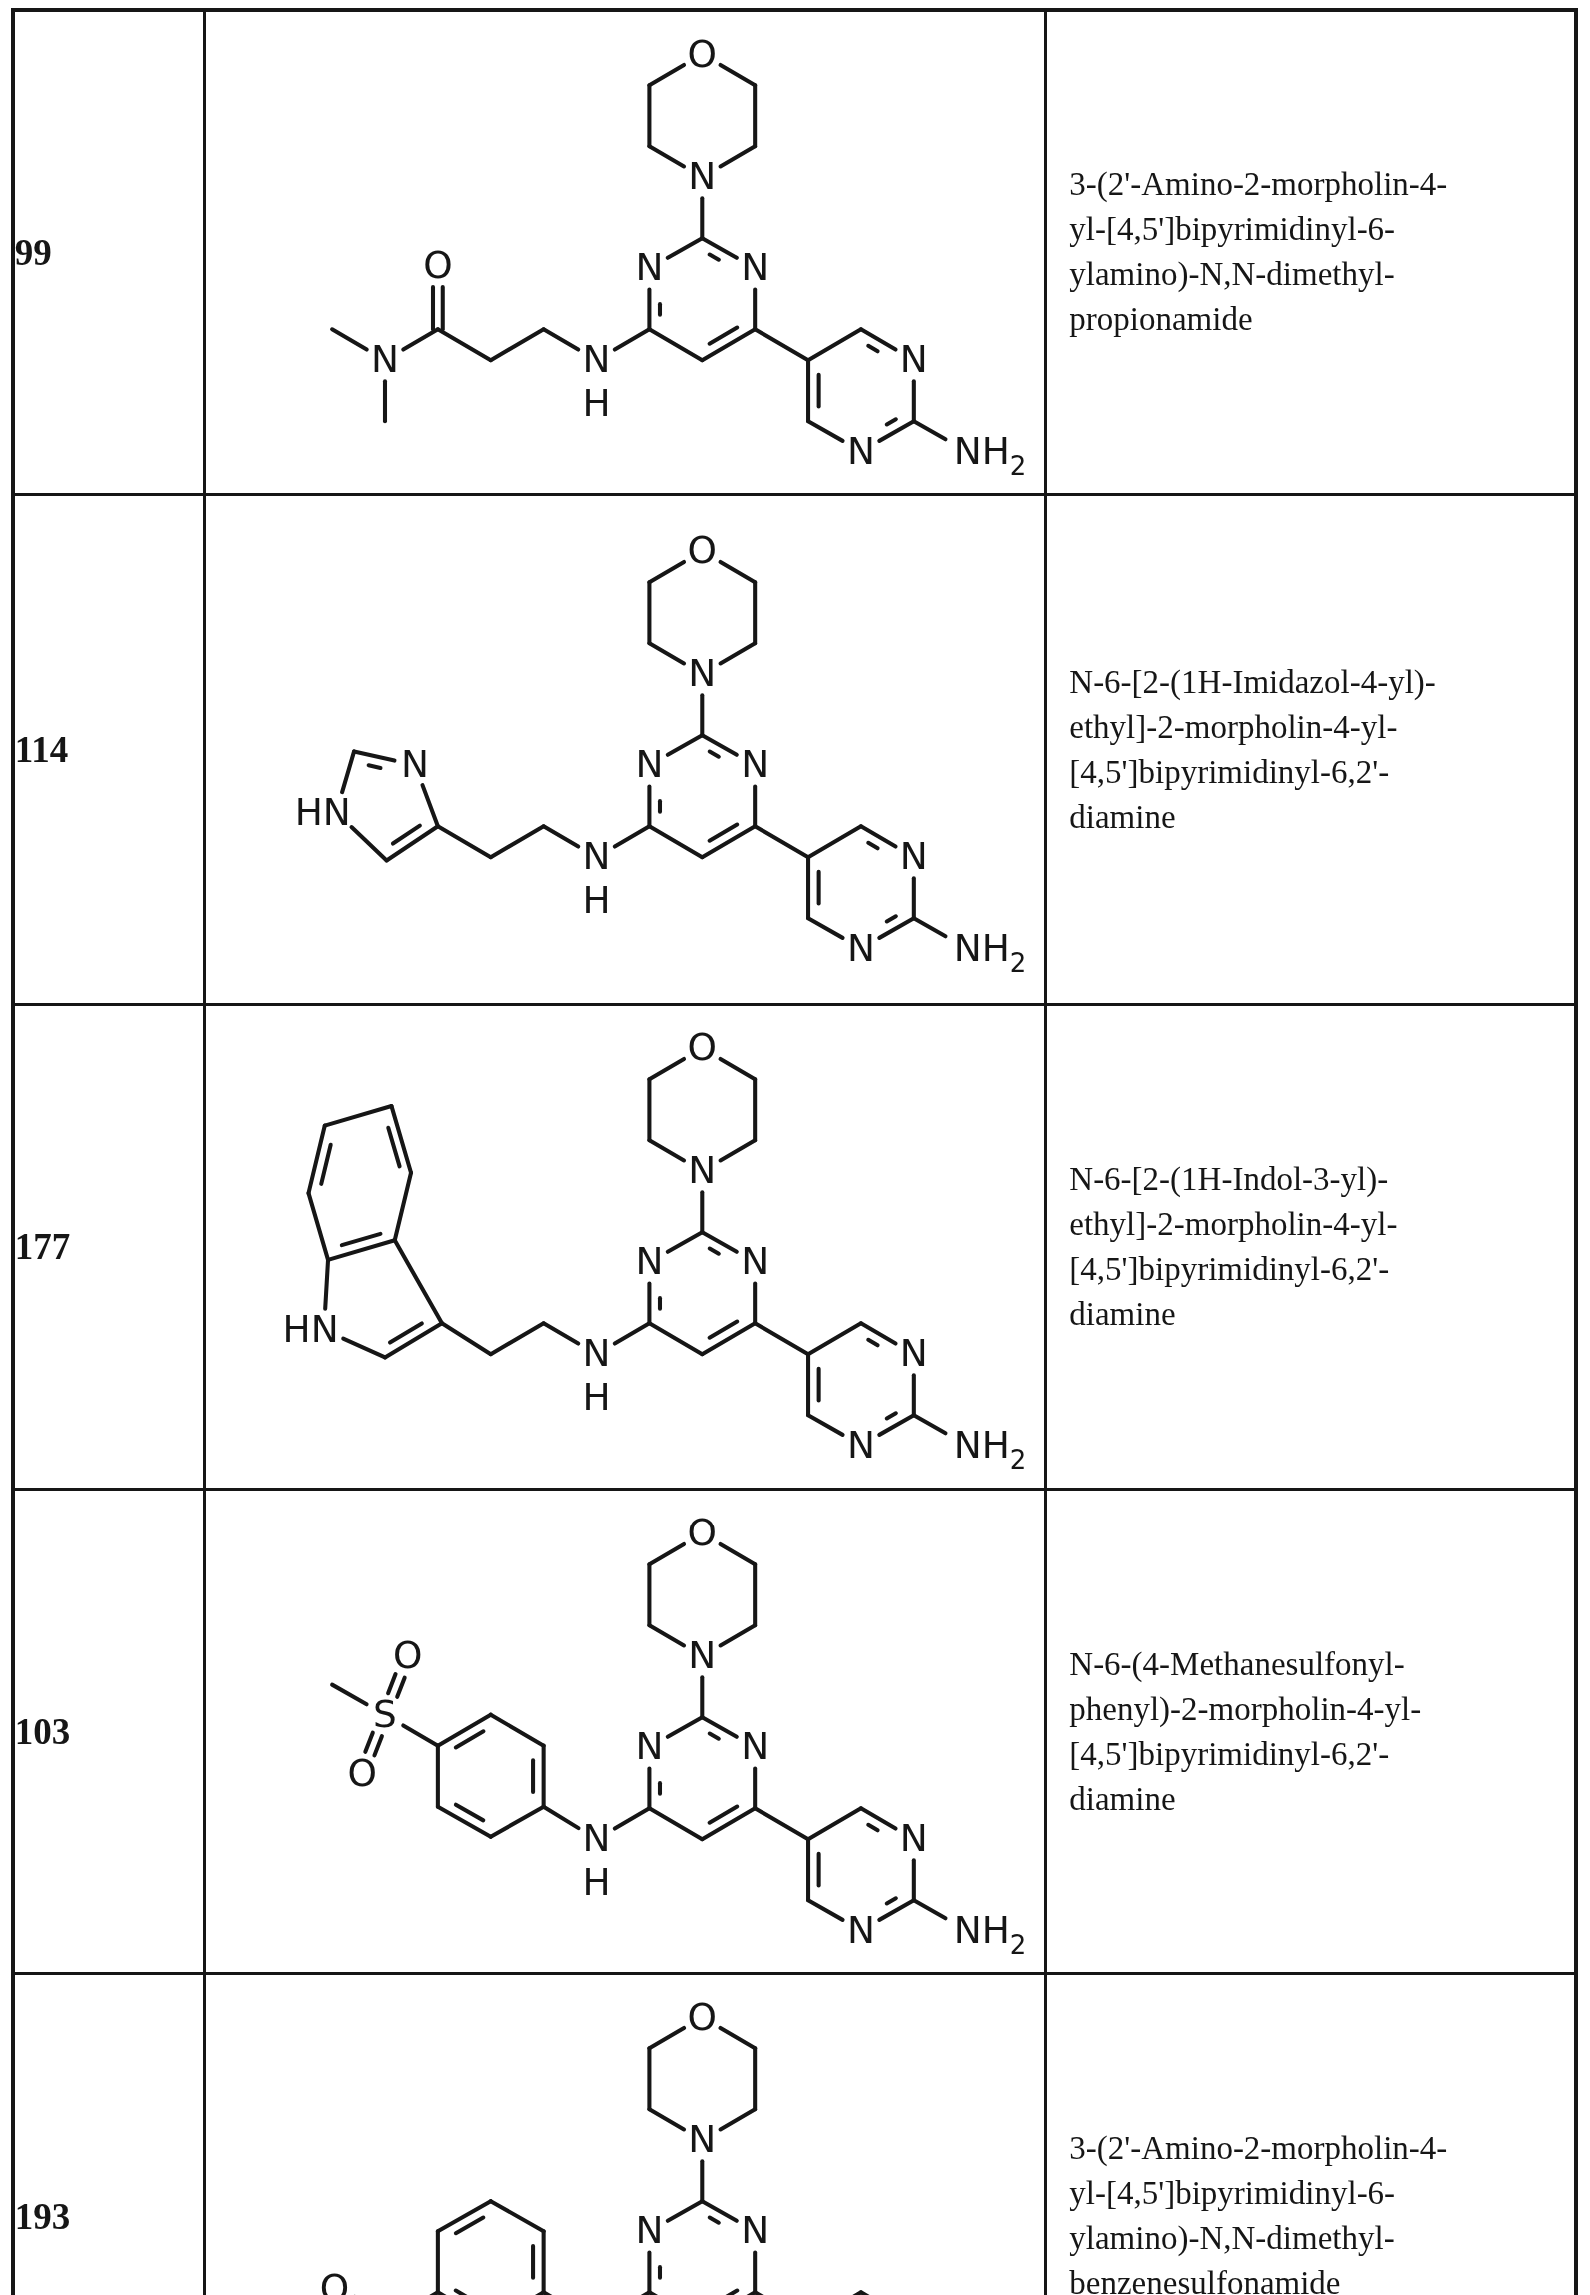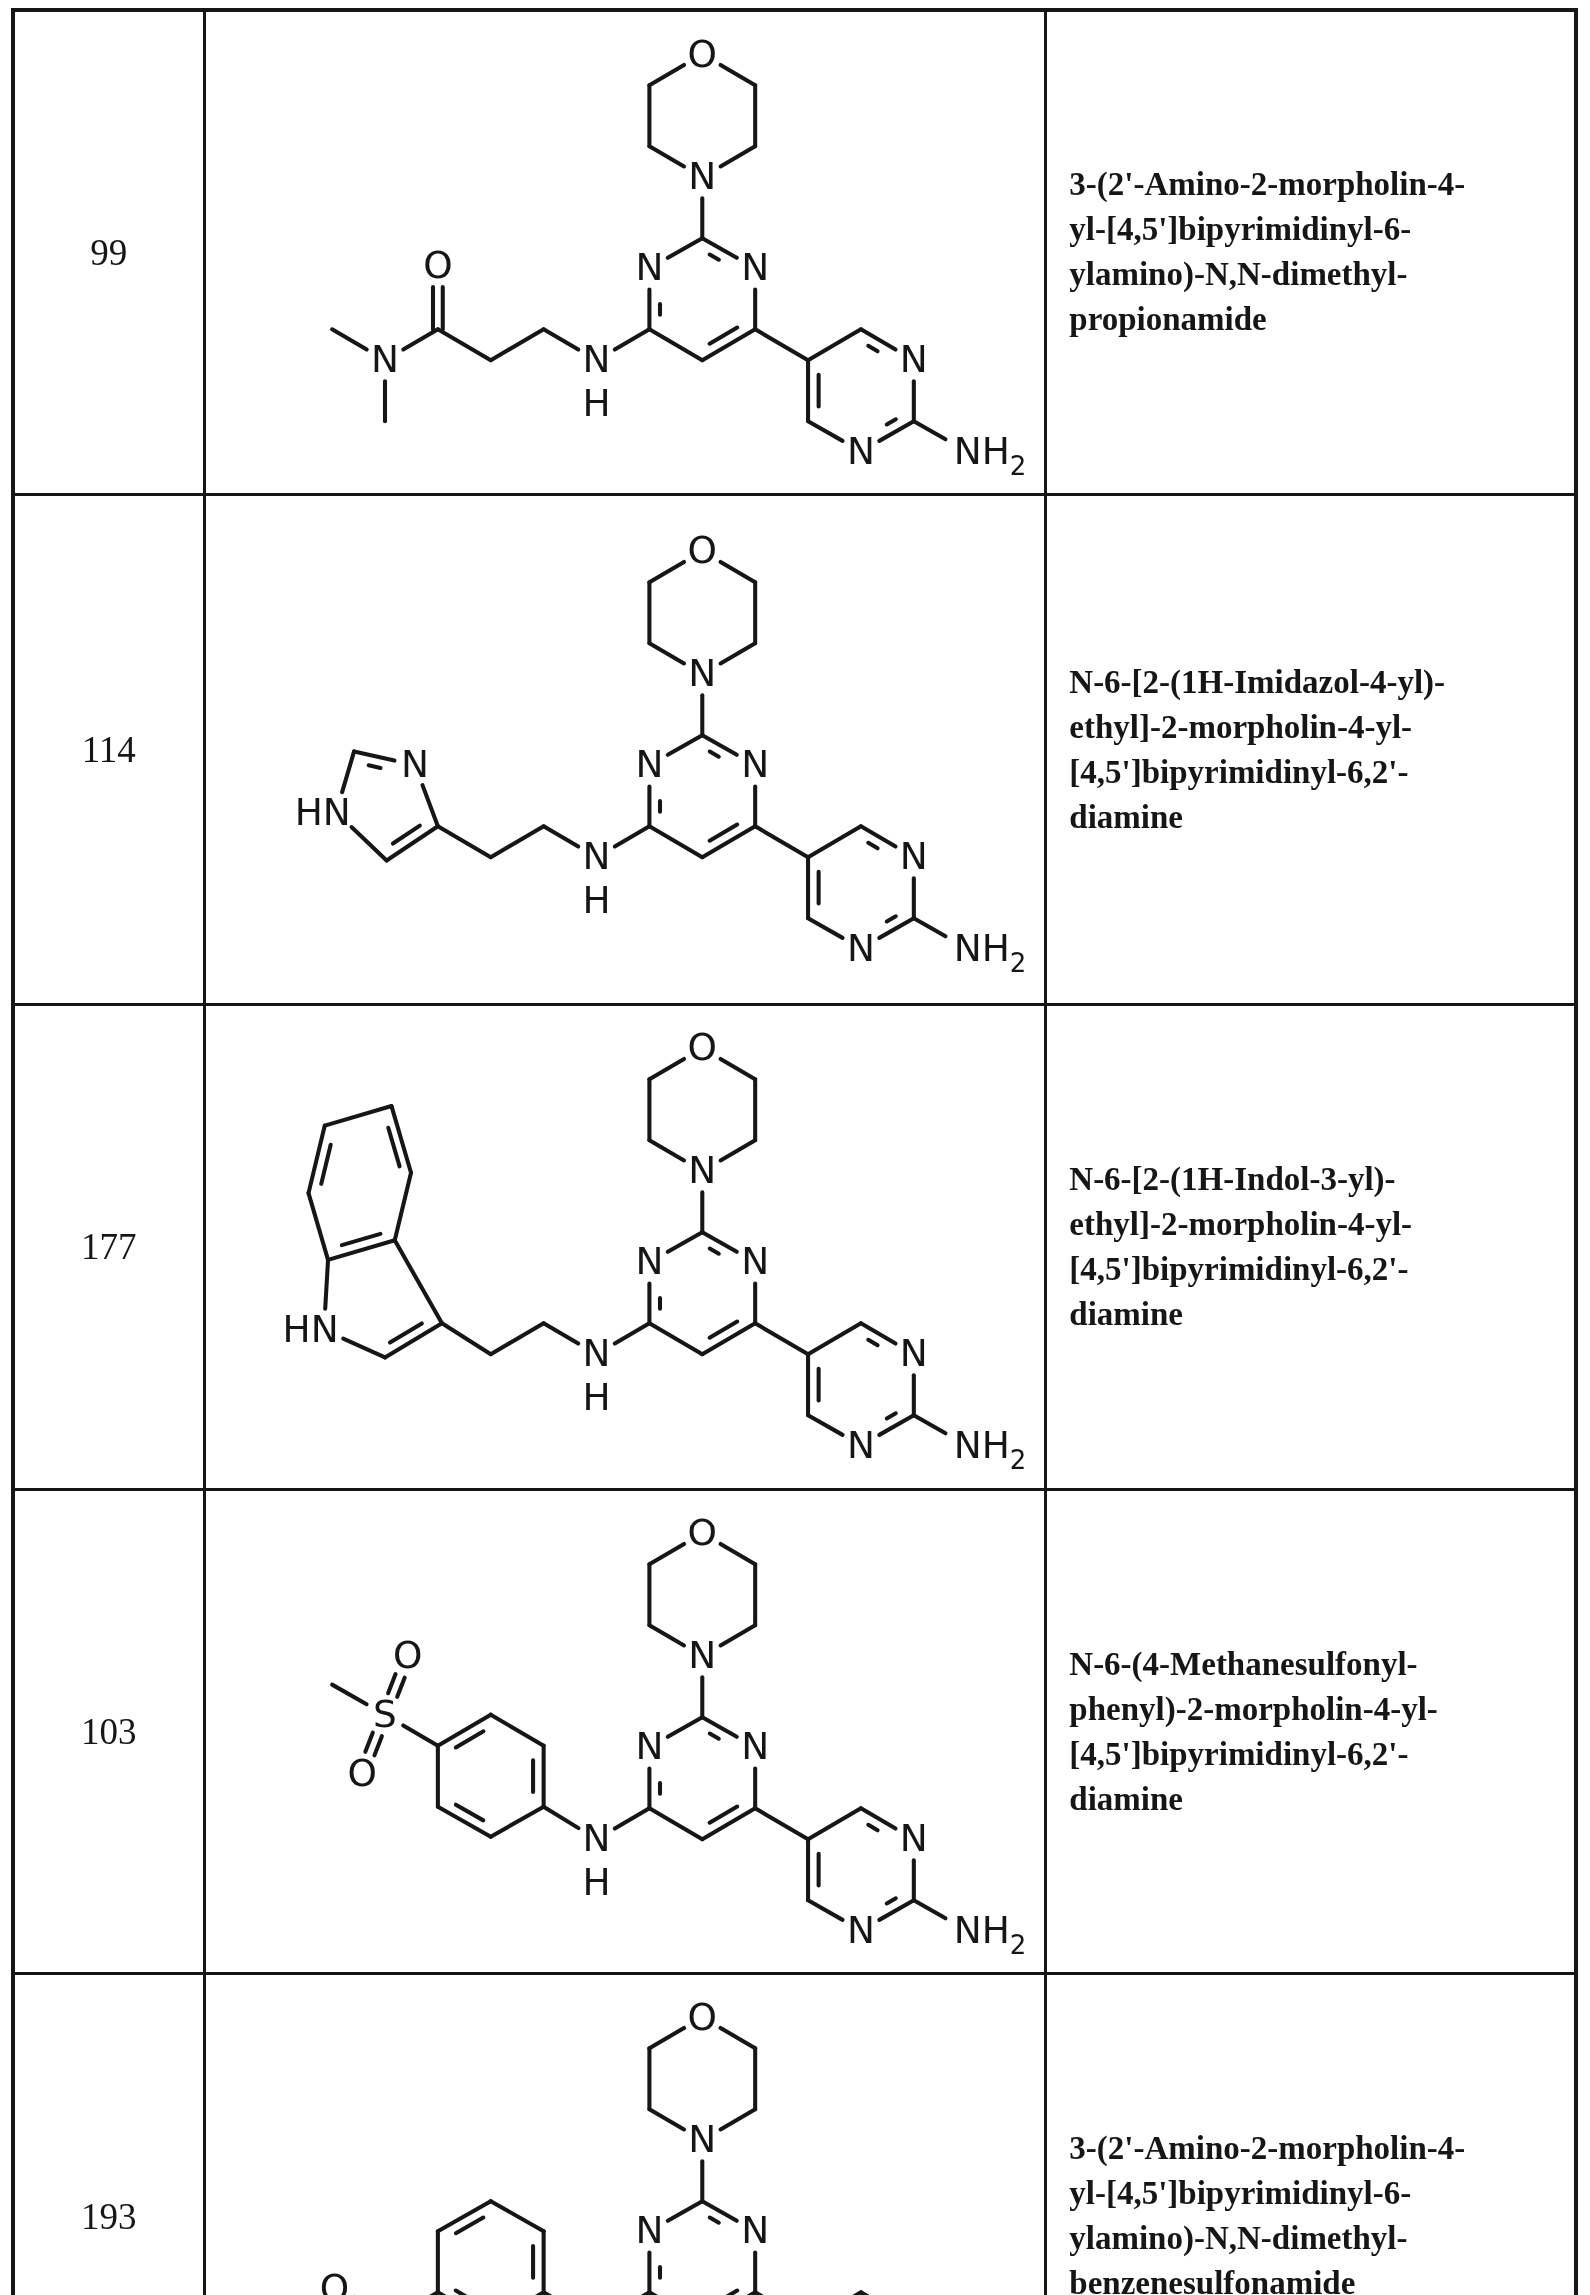--- a/index.html
+++ b/index.html
@@ -14,24 +14,24 @@
   table.cmpd{
     border-collapse:collapse;
     position:absolute;left:10.8px;top:7.5px;
     table-layout:fixed;
   }
   table.cmpd, table.cmpd td{
     border:3.3px solid #161616;
   }
   table.cmpd{border-width:4.2px;}
   td{padding:0;vertical-align:middle;}
-  .num-cell{width:188px;text-align:center;font-weight:normal;font-size:37px;}
+  .num-cell{width:188px;text-align:left;font-weight:bold;font-size:37px;}
   .struct-cell{width:838px;text-align:center;}
   .struct-cell svg{display:block;margin:0 auto;width:100%;height:100%;}
-  .name-cell{width:527px;font-weight:bold;}
+  .name-cell{width:527px;}
   .name{
     padding-left:22.5px;padding-right:5px;
     font-size:33px;line-height:45px;
     letter-spacing:0px;
   }
   tr.r0{height:472px;}
   tr.r1{height:510px;}
   tr.r2{height:442px;}
   tr.r3{height:428px;}
   tr.r4{height:407px;}

